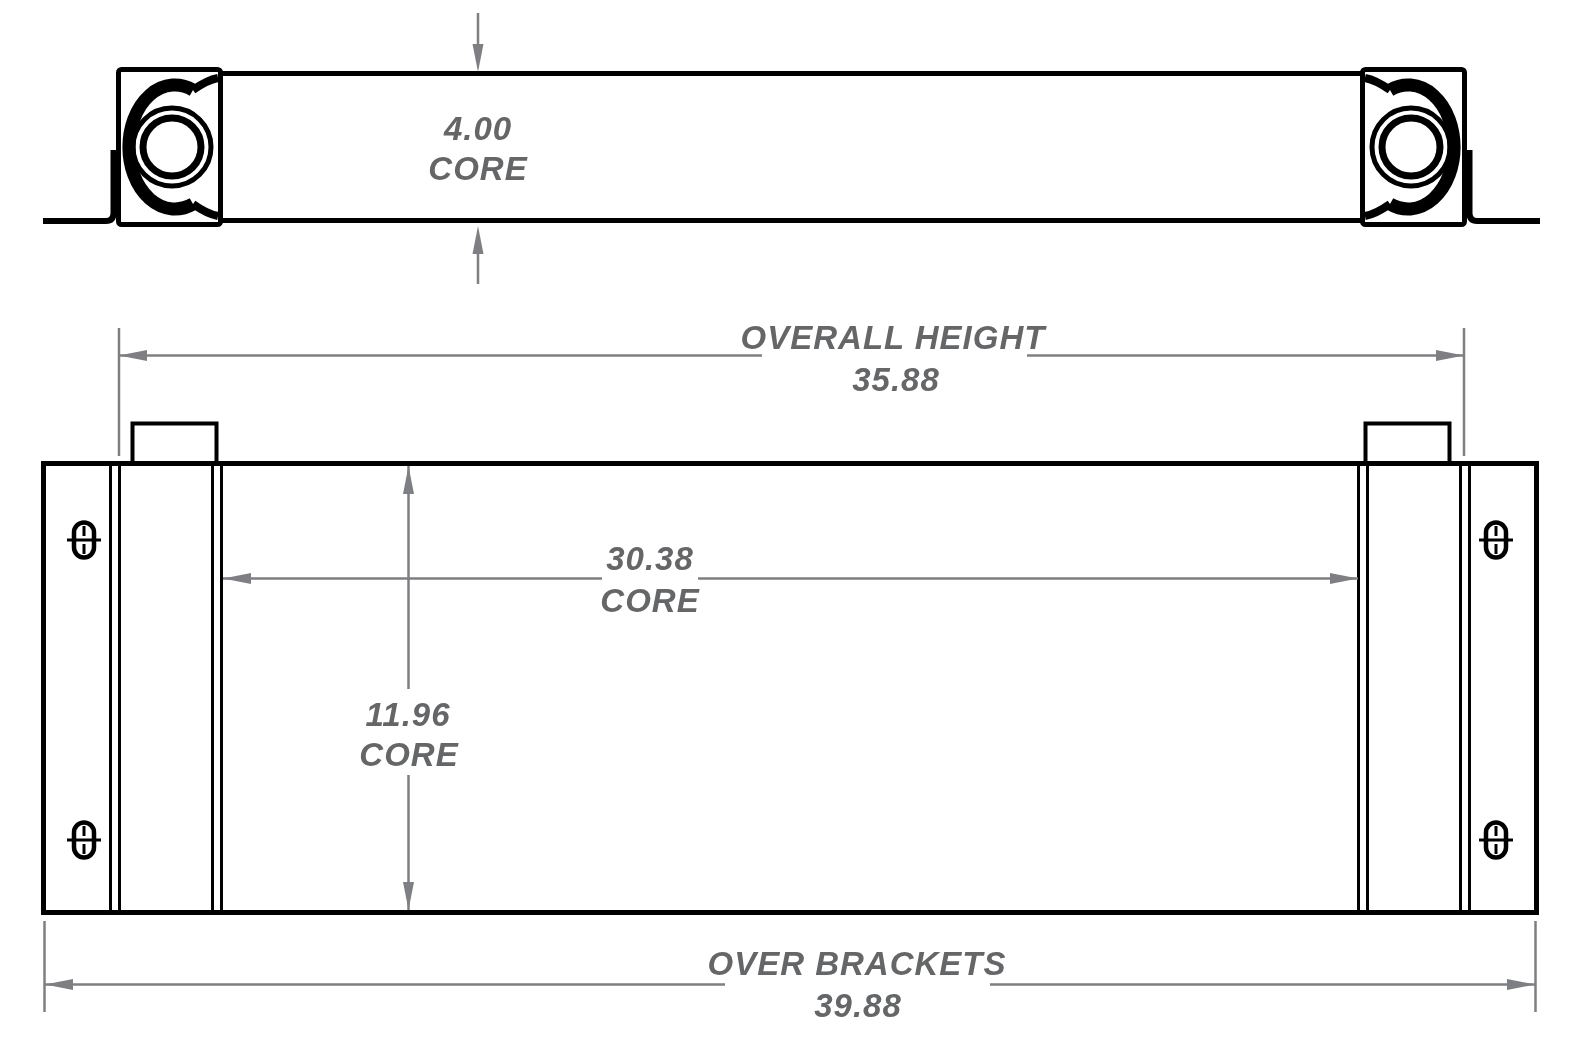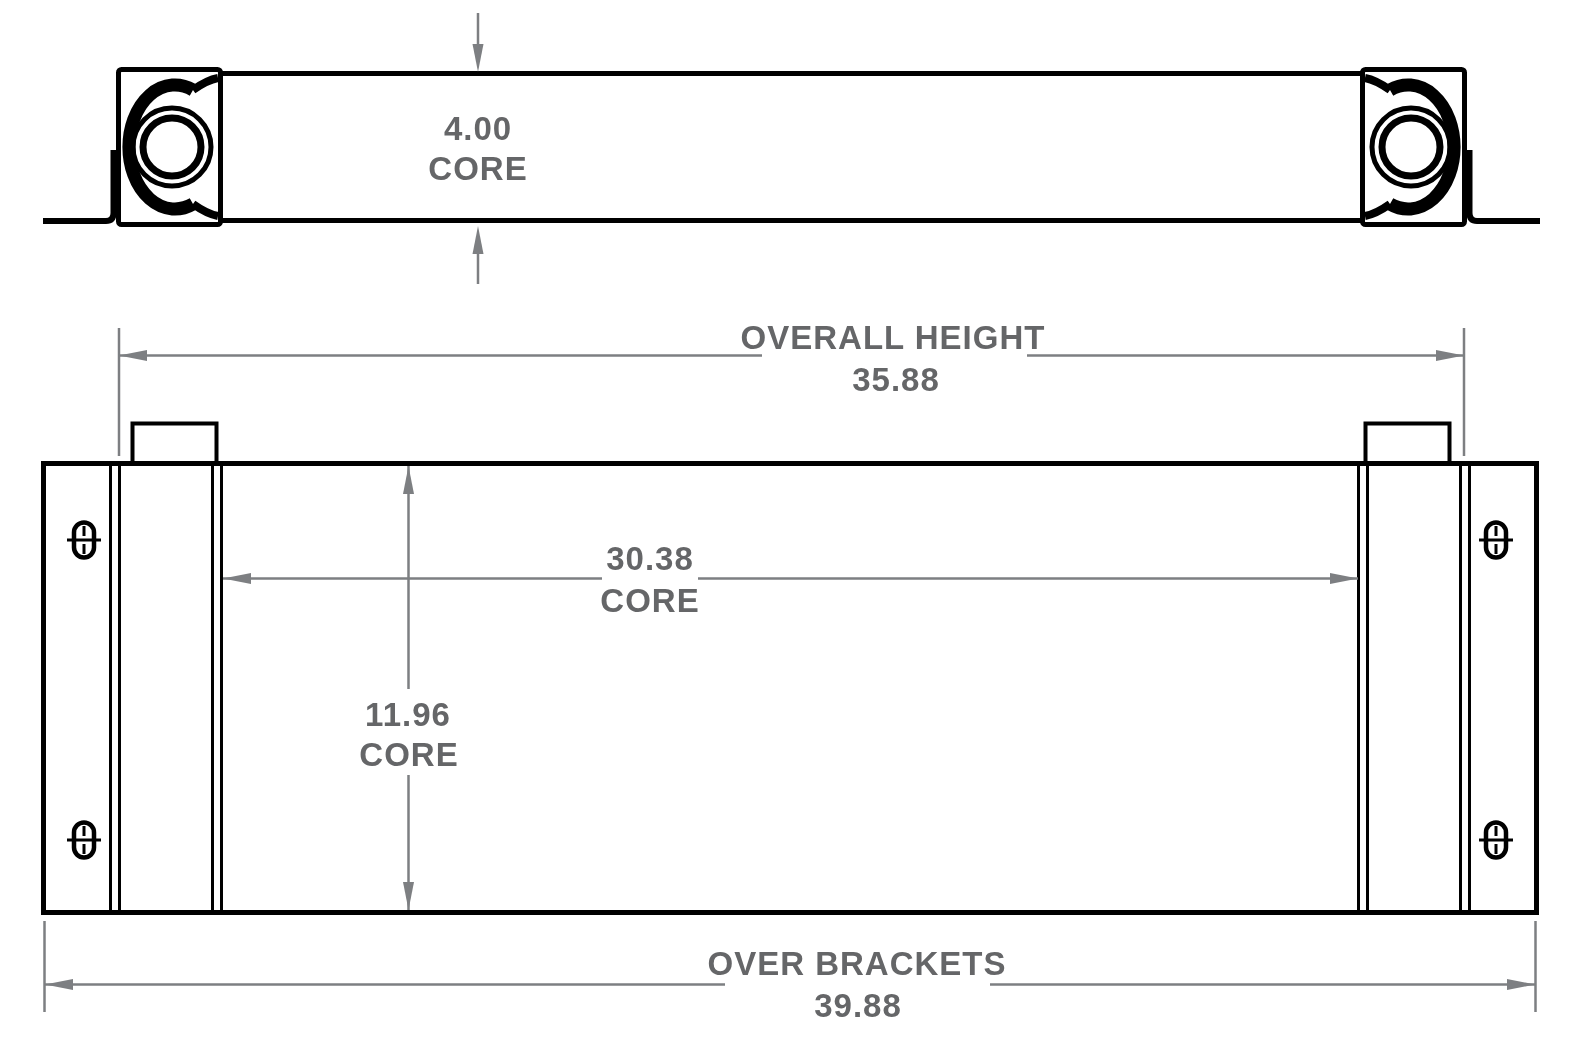--- a/index.html
+++ b/index.html
@@ -7,20 +7,21 @@
     padding: 0;
     background: var(--background, #ffffff);
     width: 1572px;
     height: 1049px;
     overflow: hidden;
   }
   .canvas-wrap {
     position: relative;
     width: 1572px;
     height: 1049px;
+    font-style: italic;
   }
   svg { display: block; }
   svg text {
     font-family: "Liberation Sans", sans-serif;
     font-weight: 700;
     font-size: 33px;
     letter-spacing: 1px;
     fill: var(--dim-text, #656668);
     text-anchor: middle;
   }

